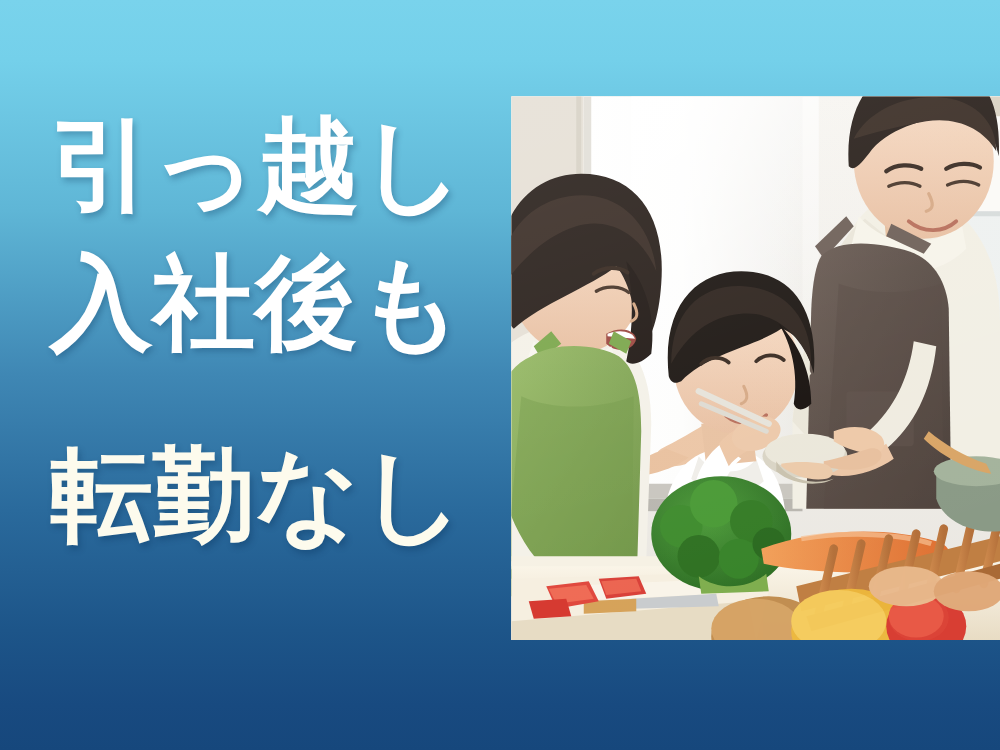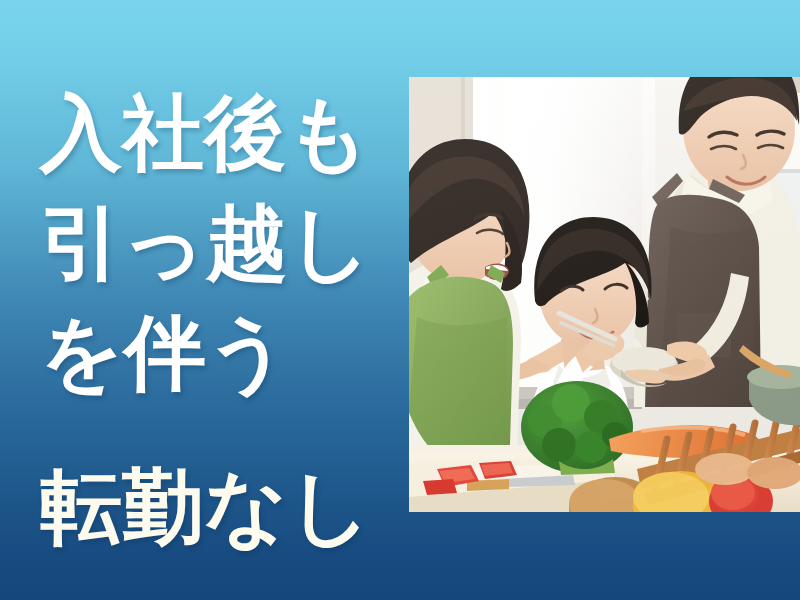--- a/index.html
+++ b/index.html
@@ -52,23 +52,22 @@
     background:#f3f1ec;
   }
   #photo svg { display:block; width:100%; height:100%; }
 </style>
 </head>
 <body>
 
 <div id="banner">
 
   <div id="headline">
+    <span class="hl-line" style="color: rgb(255, 255, 255);">引っ越し</span>
     <span class="hl-line" style="color: rgb(255, 255, 255);">入社後も</span>
-    <span class="hl-line" style="color: rgb(255, 255, 255);">引っ越し</span>
-    <span class="hl-line" style="color: rgb(255, 255, 255);">を伴う</span>
     <span class="hl-line tint" style="color: rgb(253, 251, 237);">転勤なし</span>
   </div>
 
   <div id="photo" title="キッチンで親子3人が一緒に料理をしている写真">
     <svg viewBox="0 0 391 435" preserveAspectRatio="xMidYMid slice" aria-hidden="true">
       <defs>
         <linearGradient id="wallG" x1="0" y1="0" x2="0" y2="1">
           <stop offset="0" stop-color="#f7f5f1"></stop>
           <stop offset="1" stop-color="#e9e6e0"></stop>
         </linearGradient>

